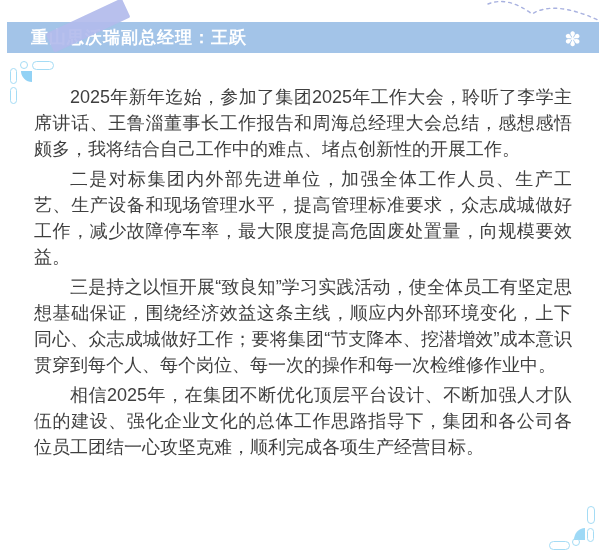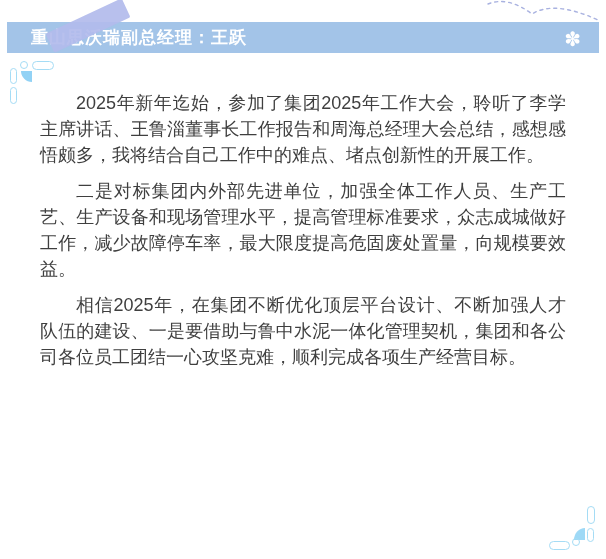--- a/index.html
+++ b/index.html
@@ -84,21 +84,21 @@
   .content {
     position: absolute;
     left: 30px; top: 80px;
     width: 546px;
     color: #3f3f3f;
     font-size: 18px;
     line-height: 26px;
     text-align: justify;
     text-justify: inter-ideograph;
   }
-  .content p { margin: 10px; text-indent: 2em; }
+  .content p { margin: 4px; text-indent: 2em; }
 </style>
 </head>
 <body>
 
 <div class="stage">
 
   <svg class="dashes" viewBox="0 0 116 24" fill="none" xmlns="http://www.w3.org/2000/svg">
     <path d="M2,4 Q22,-4 46,14 Q68,0 112,20" stroke="#a9b2e0" stroke-width="1.4" stroke-dasharray="3 4" stroke-linecap="round"></path>
   </svg>
 
@@ -111,21 +111,22 @@
 
   <span class="shape outline circle tl-circle"></span>
   <span class="shape outline capsule tl-capsule-h"></span>
   <span class="shape outline capsule tl-capsule-v1"></span>
   <span class="shape quarter-bl tl-quarter"></span>
   <span class="shape outline capsule tl-capsule-v2"></span>
 
   <div class="content">
     <p>2025年新年迄始，参加了集团2025年工作大会，聆听了李学主席讲话、王鲁淄董事长工作报告和周海总经理大会总结，感想感悟颇多，我将结合自己工作中的难点、堵点创新性的开展工作。</p>
     <p>二是对标集团内外部先进单位，加强全体工作人员、生产工艺、生产设备和现场管理水平，提高管理标准要求，众志成城做好工作，减少故障停车率，最大限度提高危固废处置量，向规模要效益。</p>
-    <p>相信2025年，在集团不断优化顶层平台设计、不断加强人才队伍的建设、一是要借助与鲁中水泥一体化管理契机，集团和各公司各位员工团结一心攻坚克难，顺利完成各项生产经营目标。</p>
+    <p>三是持之以恒开展“致良知”学习实践活动，使全体员工有坚定思想基础保证，围绕经济效益这条主线，顺应内外部环境变化，上下同心、众志成城做好工作；要将集团“节支降本、挖潜增效”成本意识贯穿到每个人、每个岗位、每一次的操作和每一次检维修作业中。</p>
+    <p>相信2025年，在集团不断优化顶层平台设计、不断加强人才队伍的建设、强化企业文化的总体工作思路指导下，集团和各公司各位员工团结一心攻坚克难，顺利完成各项生产经营目标。</p>
   </div>
 
   <span class="shape outline capsule br-capsule-v1"></span>
   <span class="shape outline capsule br-capsule-v2"></span>
   <span class="shape quarter-tl br-quarter"></span>
   <span class="shape outline circle br-circle"></span>
   <span class="shape outline capsule br-capsule-h"></span>
 
 </div>
 

